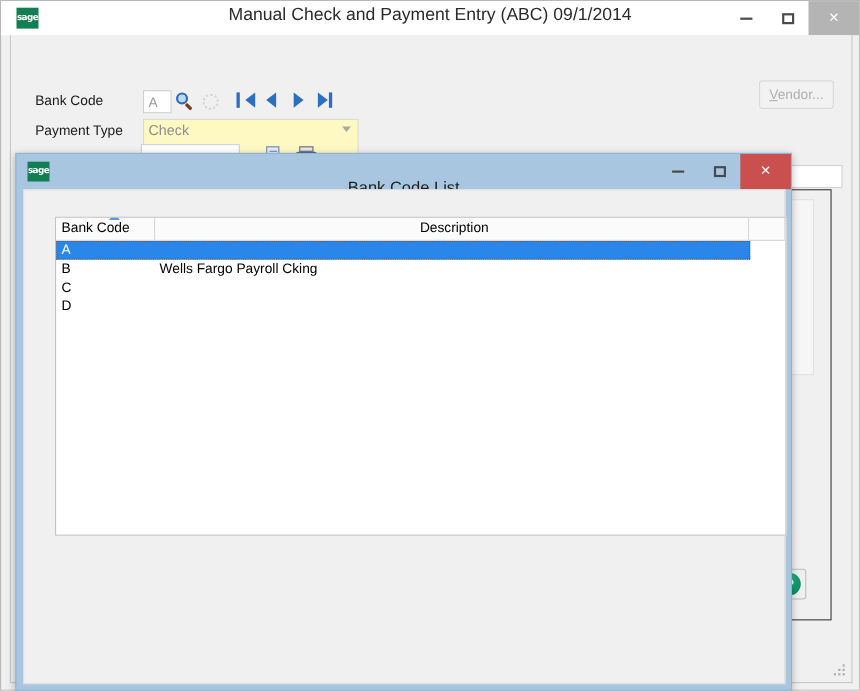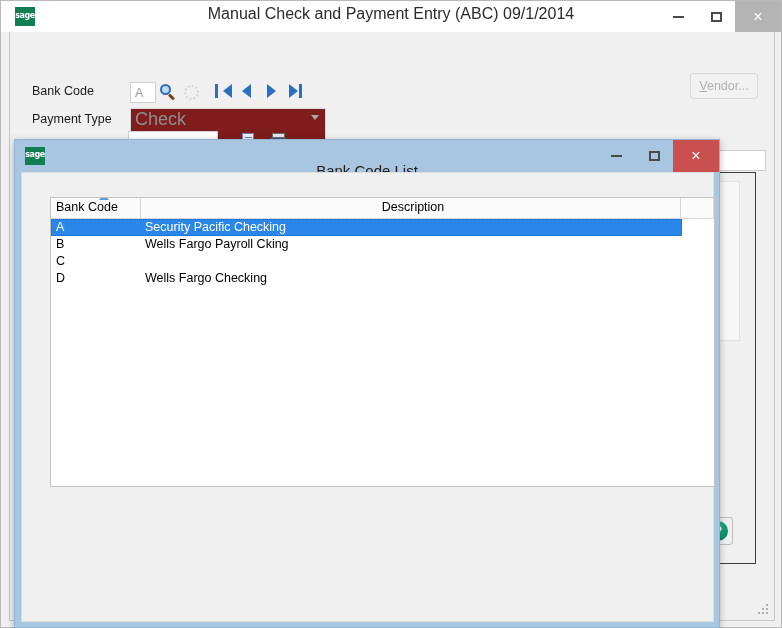--- a/index.html
+++ b/index.html
@@ -107,24 +107,24 @@
     padding: 2px 4px;
     line-height: 16px;
   }
   #bank-code-input { left: 120px; top: 50px; width: 26px; height: 21px; }
   #check-no-input  { left: 118px; top: 99px; width: 90px; height: 22px; color: #333; }
   #cash-account-input { left: 592px; top: 118px; width: 164px; height: 21px; }
 
   #payment-type-select {
     position: absolute;
     left: 120px; top: 76px; width: 196px; height: 38px;
-    background: #7f1d1d;
+    background: #fef9c3;
     border: 1px solid #dadada;
     box-sizing: border-box;
-    font-size: 18px;
+    font-size: 13px;
     color: #8e8e8e;
     padding: 2px 4px;
     line-height: 16px;
   }
   #payment-type-select .caret {
     position: absolute; right: 6px; top: 6px;
     width: 0; height: 0;
     border-left: 4px solid transparent;
     border-right: 4px solid transparent;
     border-top: 5px solid #a8a8a8;
@@ -449,29 +449,27 @@
           <span id="sort-asc-icon"></span>
         </div>
         <div class="gh" id="gh-description">
           <span>Description</span>
         </div>
         <div class="gh" id="gh-blank"></div>
       </div>
 
       <div class="grow selected">
         <div class="c1">A</div>
-        <div class="c2">Security Pacific Checking</div>
       </div>
       <div class="grow">
         <div class="c1">B</div>
         <div class="c2">Wells Fargo Payroll Cking</div>
       </div>
       <div class="grow">
         <div class="c1">C</div>
       </div>
       <div class="grow">
         <div class="c1">D</div>
-        <div class="c2">Wells Fargo Checking</div>
       </div>
     </div>
 
   </div>
 </div>
 
 </body></html>

